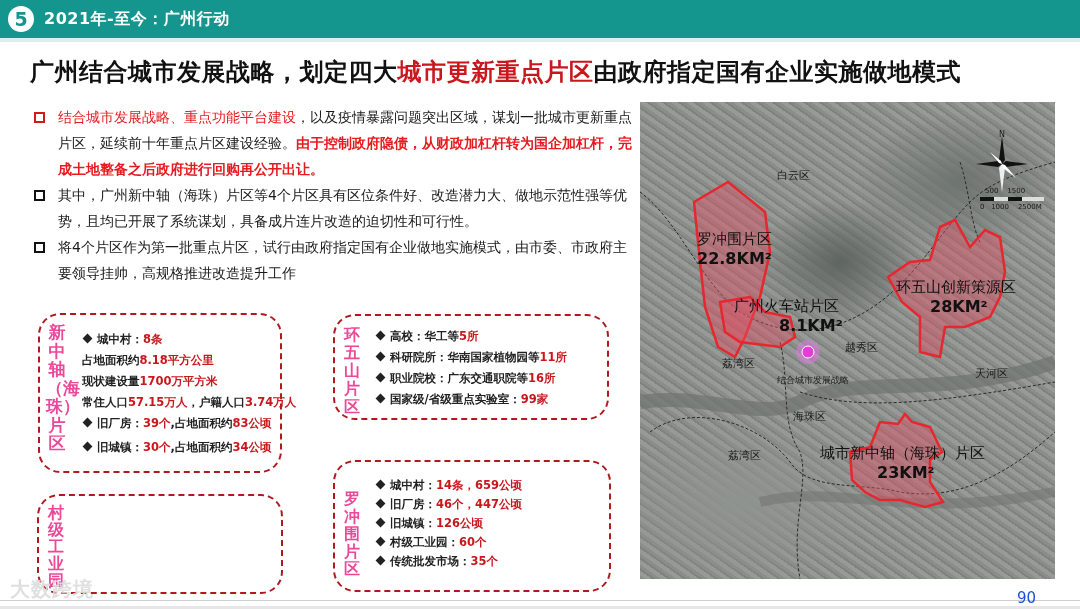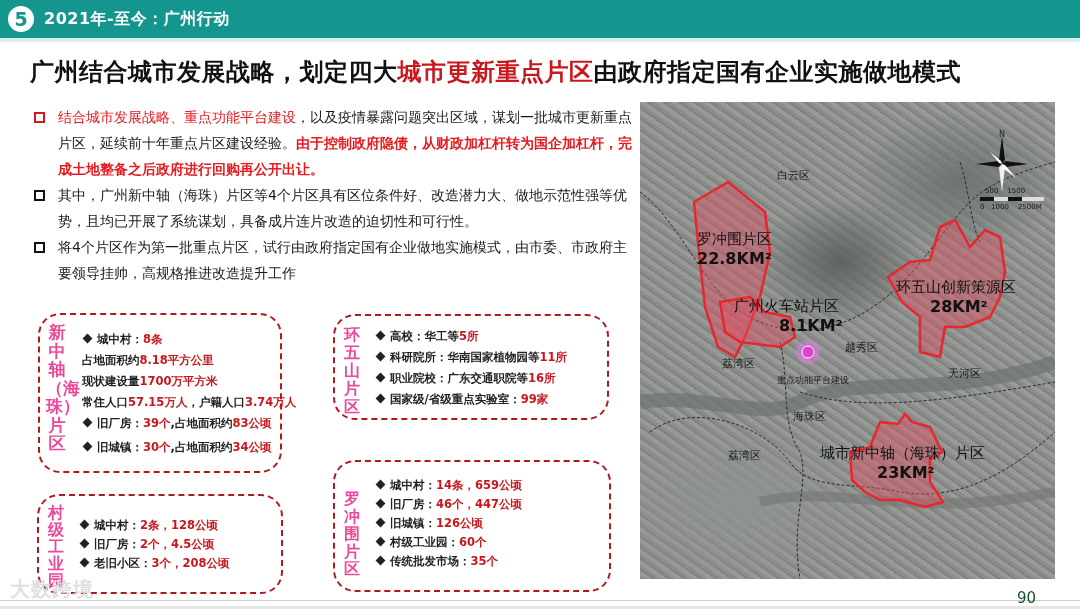--- a/index.html
+++ b/index.html
@@ -53,21 +53,21 @@
       radial-gradient(ellipse 150px 100px at 320px 80px, #6e7470 0%, transparent 70%),
       radial-gradient(ellipse 200px 120px at 100px 400px, #8f938f 0%, transparent 70%),
       repeating-linear-gradient(35deg, #8a8d8a 0 3px, #979a96 3px 7px, #7f8380 7px 9px),
       #888b88;
   }
   .map svg { position: absolute; left: 0; top: 0; }
   .map-label { position: absolute; font-size: 11px; color: #1a1a1a; white-space: nowrap; }
   .zone-name { position: absolute; font-size: 15px; color: #111; white-space: nowrap; }
   .zone-area { position: absolute; font-size: 16px; font-weight: bold; color: #111; white-space: nowrap; }
 
-  .page-num { position: absolute; right: 44px; top: 589px; font-size: 15px; color: #14532d; }
+  .page-num { position: absolute; right: 44px; top: 589px; font-size: 15px; color: #1d4ed8; }
   .footer-line { position: absolute; left: 0; top: 600px; width: 1080px; height: 1px; background: #cfcfcf; }
   .footer-line2 { position: absolute; left: 0; top: 606px; width: 1080px; height: 3px; background: #e6e6e6; }
   .bottom-watermark { position: absolute; left: 10px; top: 576px; font-size: 20px; color: rgba(220,220,220,0.9); font-weight: bold; letter-spacing: 1px; }
 </style>
 </head>
 <body>
 
 <div class="header-bar">
   <div class="section-num">5</div>
   <div class="header-title">2021年-至今：广州行动</div>
@@ -109,25 +109,20 @@
   <div class="card-list" style="left:40px; top:10px; line-height:21px;">
     <div><span class="diamond"></span><span>高校：华工等</span><span class="num">5所</span></div>
     <div><span class="diamond"></span><span>科研院所：华南国家植物园等</span><span class="num">11所</span></div>
     <div><span class="diamond"></span><span>职业院校：广东交通职院等</span><span class="num">16所</span></div>
     <div><span class="diamond"></span><span>国家级/省级重点实验室：</span><span class="num">99家</span></div>
   </div>
 </div>
 
 <div class="card" style="left:37px; top:494px; width:246px; height:100px;">
   <div class="card-title" style="left:6px; top:8px; font-size:16px; line-height:17px;">村级工业园</div>
-  <div class="card-list" style="left:12px; top:20px; padding-left:28px; line-height:19px;">
-    <div><span class="diamond"></span><span>城中村：</span><span class="num">2条，128公顷</span></div>
-    <div><span class="diamond"></span><span>旧厂房：</span><span class="num">2个，4.5公顷</span></div>
-    <div><span class="diamond"></span><span>老旧小区：</span><span class="num">3个，208公顷</span></div>
-  </div>
 </div>
 
 <div class="card" style="left:333px; top:460px; width:278px; height:132px;">
   <div class="card-title" style="left:6px; top:28px; font-size:16px; line-height:17.5px;">罗冲围片区</div>
   <div class="card-list" style="left:40px; top:14px; line-height:19px;">
     <div><span class="diamond"></span><span>城中村：</span><span class="num">14条，659公顷</span></div>
     <div><span class="diamond"></span><span>旧厂房：</span><span class="num">46个，447公顷</span></div>
     <div><span class="diamond"></span><span>旧城镇：</span><span class="num">126公顷</span></div>
     <div><span class="diamond"></span><span>村级工业园：</span><span class="num">60个</span></div>
     <div><span class="diamond"></span><span>传统批发市场：</span><span class="num">35个</span></div>
@@ -170,24 +165,24 @@
       <rect x="0" y="0" width="14" height="4" fill="#111"></rect>
       <rect x="14" y="0" width="14" height="4" fill="#ddd"></rect>
       <rect x="28" y="0" width="14" height="4" fill="#111"></rect>
       <rect x="42" y="0" width="22" height="4" fill="#ddd"></rect>
     </g>
   </svg>
 
   <div class="map-label" style="left:137px; top:66px;">白云区</div>
   <div class="map-label" style="left:82px; top:254px;">荔湾区</div>
   <div class="map-label" style="left:205px; top:238px;">越秀区</div>
-  <div class="map-label" style="left:308px; top:264px;">天河区</div>
+  <div class="map-label" style="left:335px; top:264px;">天河区</div>
   <div class="map-label" style="left:153px; top:307px;">海珠区</div>
   <div class="map-label" style="left:88px; top:346px;">荔湾区</div>
-  <div class="map-label" style="left:137px; top:272px; font-size:9px;">重点功能平台建设</div>
+  <div class="map-label" style="left:137px; top:272px; font-size:9px;">结合城市发展战略</div>
   <div class="map-label" style="left:359px; top:28px; font-size:8px;">N</div>
   <div class="map-label" style="left:345px; top:85px; font-size:7px;"><span>500</span>&nbsp;&nbsp;&nbsp;&nbsp;<span>1500</span></div>
   <div class="map-label" style="left:340px; top:101px; font-size:7px;"><span>0</span>&nbsp;&nbsp;&nbsp;<span>1000</span>&nbsp;&nbsp;&nbsp;&nbsp;<span>2500M</span></div>
 
   <div class="zone-name" style="left:57px; top:128px;">罗冲围片区</div>
   <div class="zone-area" style="left:57px; top:147px;">22.8KM²</div>
   <div class="zone-name" style="left:94px; top:195px;">广州火车站片区</div>
   <div class="zone-area" style="left:117px; top:214px;margin-left:22px;">8.1KM²</div>
   <div class="zone-name" style="left:256px; top:176px;">环五山创新策源区</div>
   <div class="zone-area" style="left:290px; top:195px;">28KM²</div>

